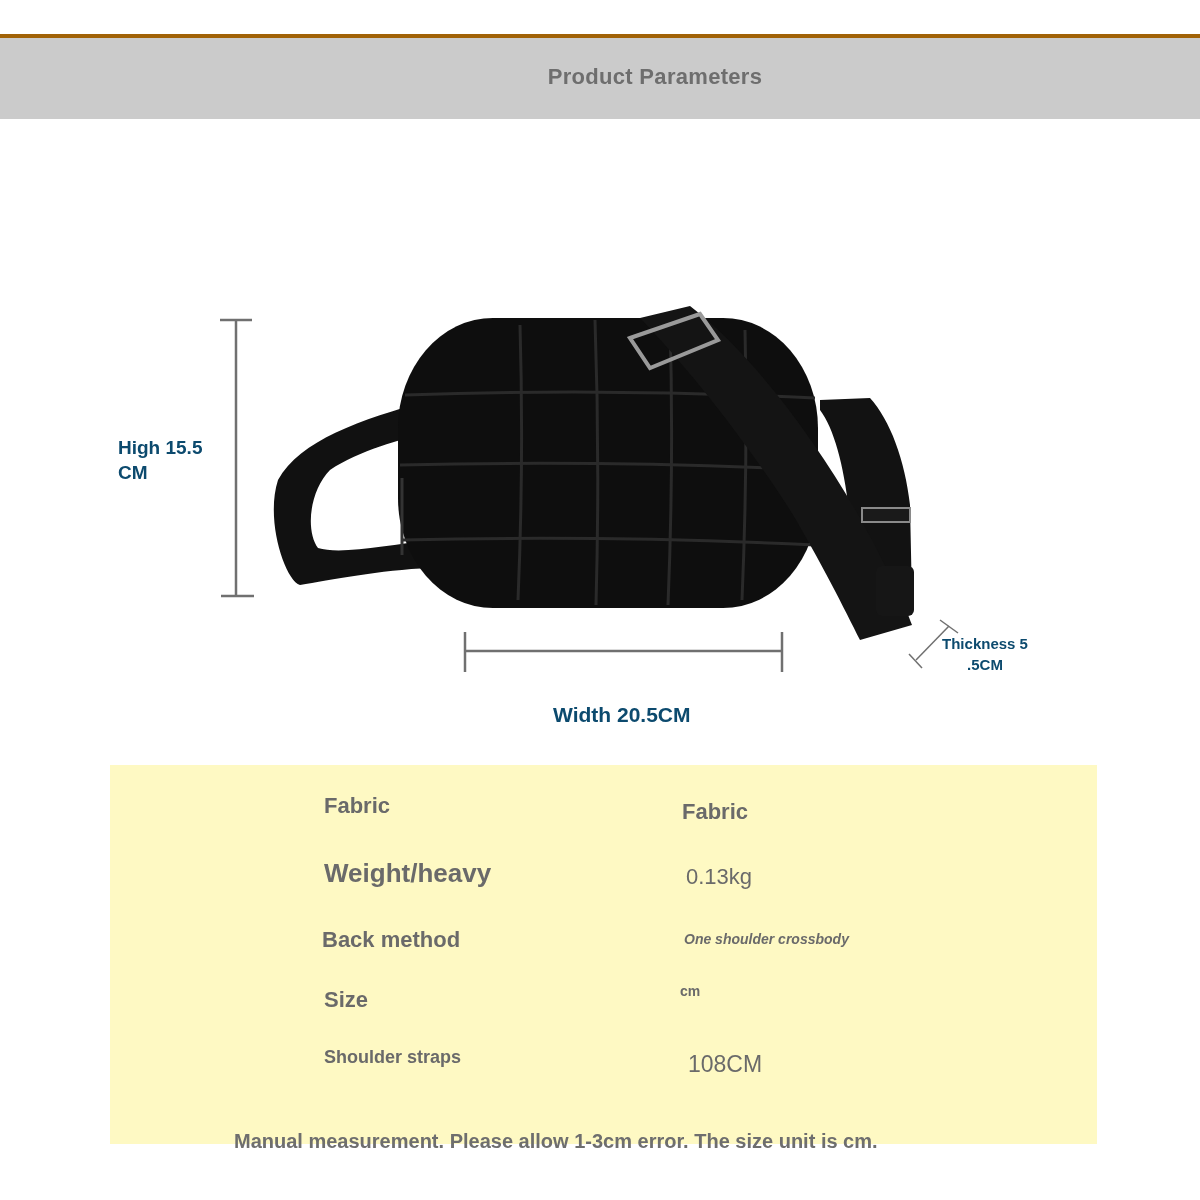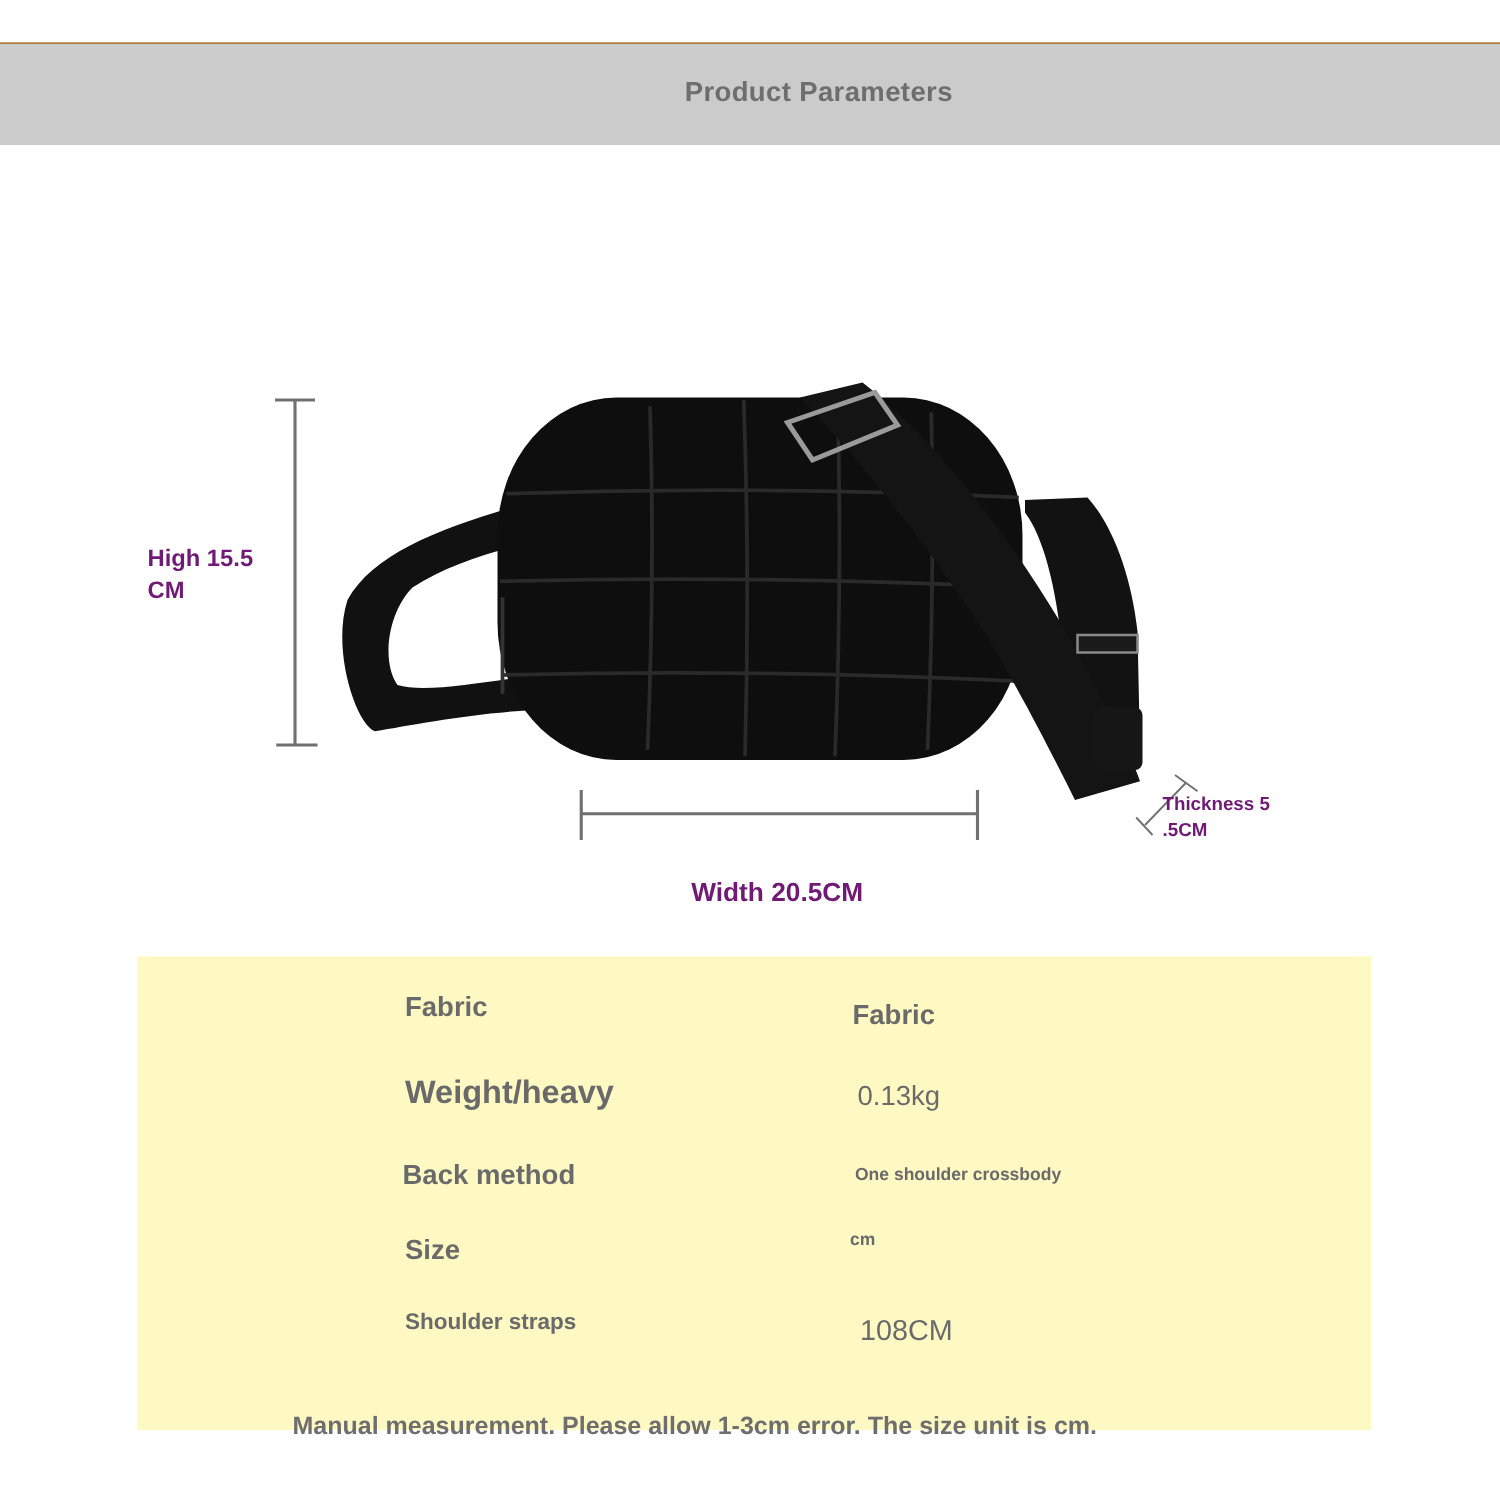--- a/index.html
+++ b/index.html
@@ -2,31 +2,31 @@
 <html><head>
 <meta charset="utf-8">
 <style>
   html, body { margin:0; padding:0; }
   body {
     width:1200px; height:1200px; background:#ffffff; position:relative; overflow:hidden;
     font-family: "Liberation Sans", "DejaVu Sans", sans-serif; color:#666666;
   }
   .header-band {
     position:absolute; left:0; top:34px; width:1200px; height:81px;
-    background:#cbcbcb; border-top:1px solid #a16207;
+    background:#cbcbcb; border-top:4px solid #a16207;
   }
   .header-title {
     position:absolute; left:0; width:1310px; top:0; height:81px; line-height:78px;
     text-align:center; font-size:22px; font-weight:bold; color:#6e6e6e; letter-spacing:0.3px;
   }
   .product-figure { position:absolute; left:0; top:115px; width:1200px; height:640px; }
-  .dim-label { position:absolute; font-weight:bold; color:#701a75; }
+  .dim-label { position:absolute; font-weight:bold; color:#0c4a6e; }
   .dim-height { left:118px; top:320px; font-size:19px; line-height:25px; width:110px; }
   .dim-width { left:553px; top:550px; font-size:21px;margin-top:38px; }
-  .dim-thickness { left:930px; top:518px; font-size:15px; line-height:21px; width:110px; }
+  .dim-thickness { left:930px; top:518px; font-size:15px; line-height:21px; width:110px;text-align:center; }
   .spec-table {
     position:absolute; left:110px; top:765px; width:987px; height:379px; background:#fef9c3;
   }
   .spec-row { position:absolute; left:0; width:987px; }
   .spec-label { position:absolute; left:214px; font-weight:bold; color:#6a6a6a; white-space:nowrap; }
   .spec-value { position:absolute; color:#6a6a6a; white-space:nowrap; }
   .footnote {
     position:absolute; left:234px; top:1127px; font-size:20px; font-weight:bold; color:#6e6e6e; line-height:28px;
   }
   .footnote div { white-space:nowrap; }
@@ -99,21 +99,21 @@
   <div class="spec-row" style="top:28px;">
     <span class="spec-label" style="font-size:22px;">Fabric</span>
     <span class="spec-value" style="left:572px; top:6px; font-size:22px; font-weight:bold;">Fabric</span>
   </div>
   <div class="spec-row" style="top:93px;">
     <span class="spec-label" style="font-size:26px;">Weight/heavy</span>
     <span class="spec-value" style="left:576px; top:6px; font-size:22px;">0.13kg</span>
   </div>
   <div class="spec-row" style="top:162px;">
     <span class="spec-label" style="left:212px; font-size:22px;">Back method</span>
-    <span class="spec-value" style="left:574px; top:4px; font-size:14px; font-weight:bold;">One shoulder crossbody</span>
+    <span class="spec-value" style="left:574px; top:4px; font-size:14px; font-weight:bold;font-style:italic;">One shoulder crossbody</span>
   </div>
   <div class="spec-row" style="top:222px;">
     <span class="spec-label" style="font-size:22px;">Size</span>
     <span class="spec-value" style="left:570px; top:-6px; font-size:14px; font-weight:bold; line-height:20px;">
       <div>cm</div>
     </span>
   </div>
   <div class="spec-row" style="top:282px;">
     <span class="spec-label" style="font-size:18px;">Shoulder straps</span>
     <span class="spec-value" style="left:578px; top:4px; font-size:23px;">108CM</span>

